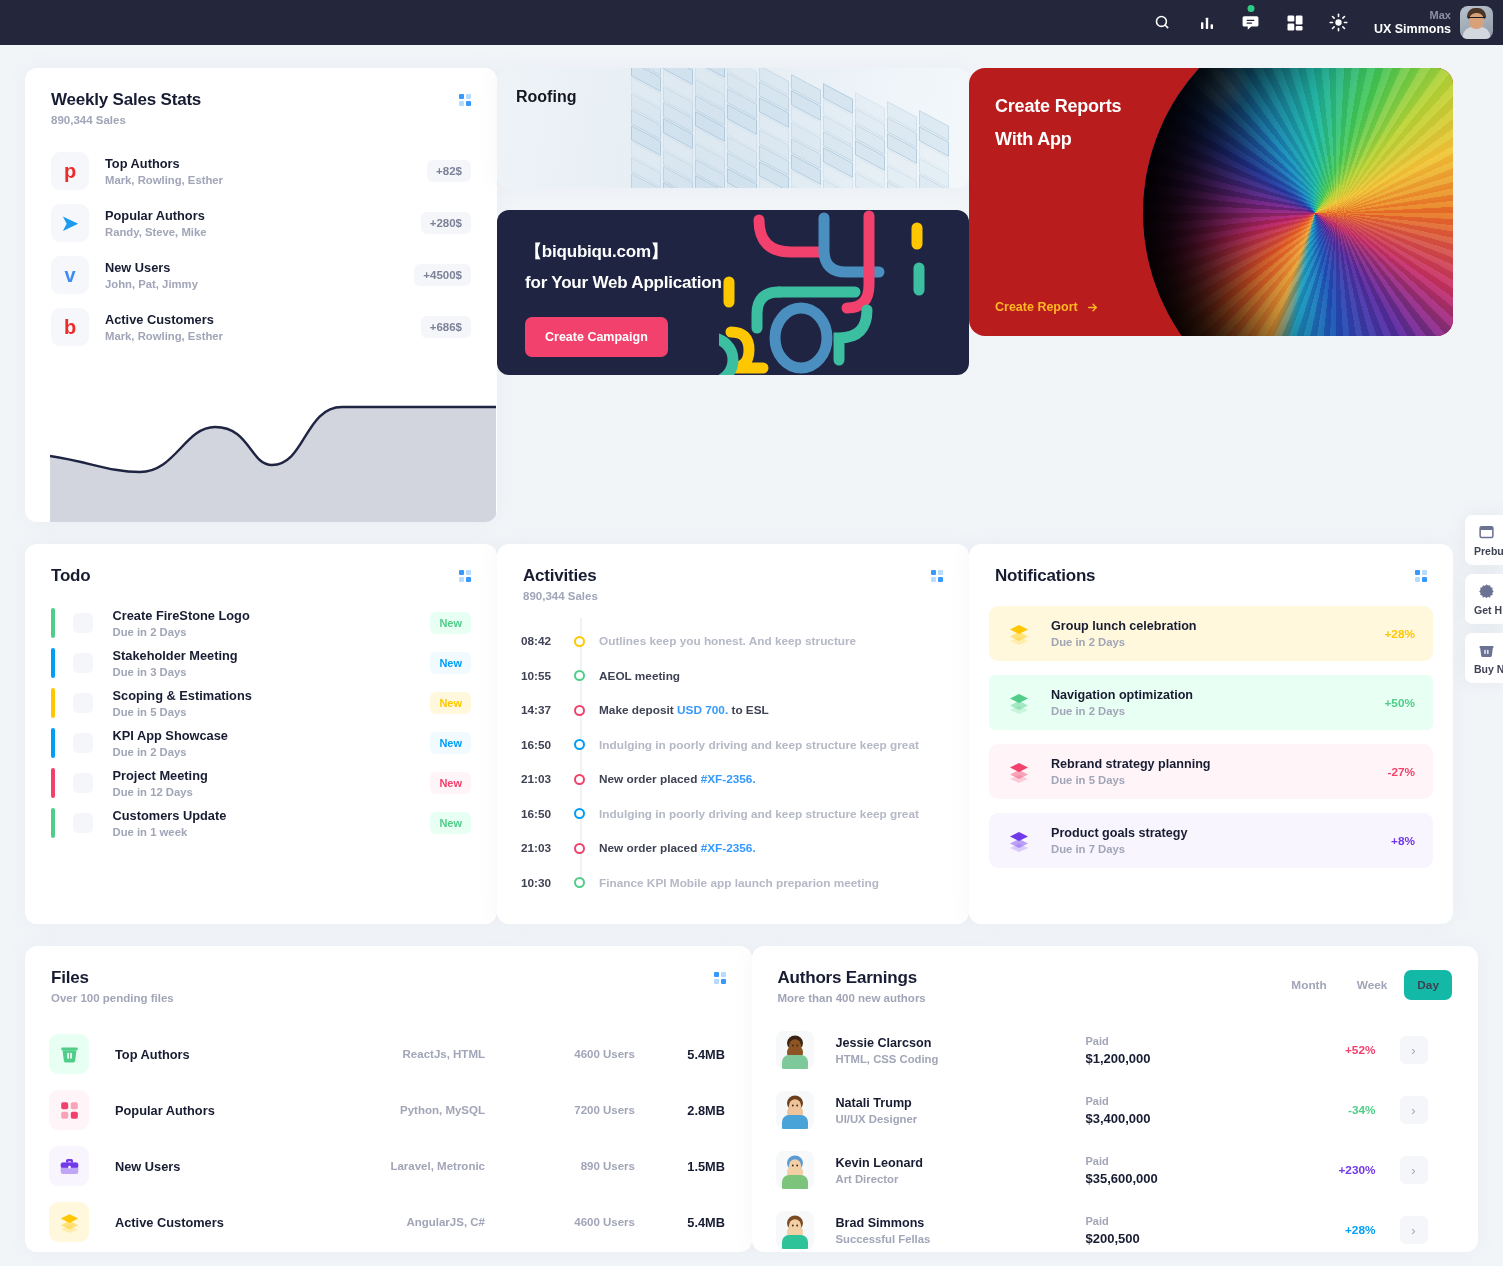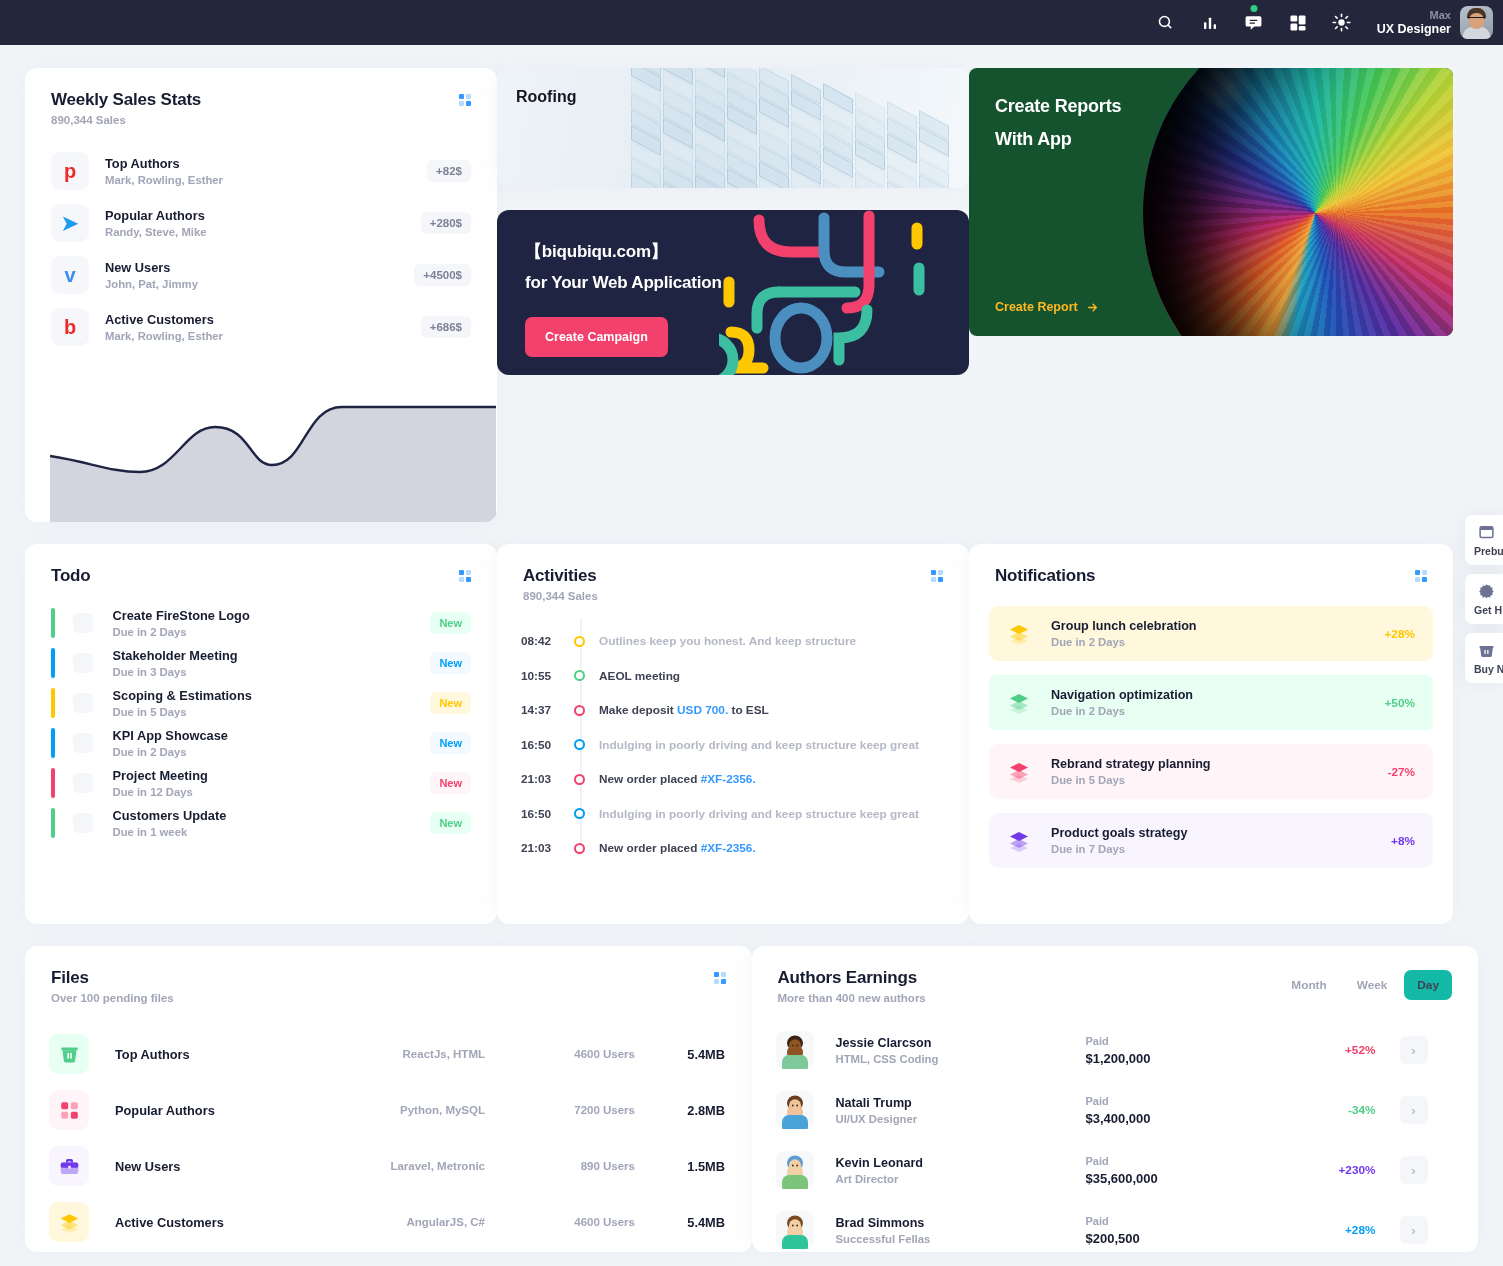--- a/index.html
+++ b/index.html
@@ -106,21 +106,21 @@
   .cmp-l2 { font-size:17px;font-weight:700;color:#fff;margin-top:10px;letter-spacing:-0.2px;}
   .cmp-btn {
     margin-top:24px;display:inline-block;background:#f1416c;color:#fff;
     font-size:12.5px;font-weight:700;padding:13px 20px;border-radius:7px;
     border:none;cursor:pointer;font-family:inherit;
   }
   .cmp-deco { position:absolute; right:-10px; top:0; width:260px; height:100%; }
 
   
   #reports-card {
-    width: 484px; height: 268px; border-radius:8px; background:#14532d;
+    width: 484px; height: 268px; border-radius:16px; background:#b91c1c;
     position:relative; overflow:hidden; padding: 28px 26px;
   }
   .rp-l1 { font-size:18px;font-weight:700;color:#fff;letter-spacing:-0.2px;}
   .rp-l2 { font-size:18px;font-weight:700;color:#fff;margin-top:12px;letter-spacing:-0.2px;}
   .rp-link { position:absolute;bottom:22px;left:26px;display:flex;align-items:center;gap:8px;
              color:#ffb822;font-size:12.5px;font-weight:700;cursor:pointer;}
   .bubble {
     position:absolute; right:-120px; top:-70px; width:430px; height:430px;
     border-radius:50%;
     background:
@@ -270,21 +270,21 @@
             <line x1="17.5" y1="17.5" x2="19.6" y2="19.6"></line>
             <line x1="4.4" y1="19.6" x2="6.5" y2="17.5"></line>
             <line x1="17.5" y1="6.5" x2="19.6" y2="4.4"></line>
           </g>
         </svg>
     </div>
   </div>
   <div class="user-block">
     <div class="user-text">
       <div class="user-name">Max</div>
-      <div class="user-role">UX Designer</div>
+      <div class="user-role">UX Simmons</div>
     </div>
     <div class="avatar-img">
       <div class="av-body"></div>
         <div class="av-hair"></div>
         <div class="av-face"></div>
         <div class="av-glass"></div>
     </div>
   </div>
 </div>
 
@@ -580,20 +580,25 @@
           <div class="act-row">
             <div class="act-time">16:50</div>
             <div class="act-bullet" style="border-color:#009ef7"></div>
             <div class="act-desc" style="color:#b5b8c6">Indulging in poorly driving and keep structure keep great</div>
           </div>
           <div class="act-row">
             <div class="act-time">21:03</div>
             <div class="act-bullet" style="border-color:#f1416c"></div>
             <div class="act-desc" style="color:#3f4254">New order placed <a href="#">#XF-2356.</a></div>
           </div>
+          <div class="act-row">
+            <div class="act-time">10:30</div>
+            <div class="act-bullet" style="border-color:#50cd89"></div>
+            <div class="act-desc" style="color:#b5b8c6">Finance KPI Mobile app launch preparion meeting</div>
+          </div>
         </div>
     </div>
 
     <div class="card" id="notif-card">
       <div class="card-head">
         <div class="card-title">Notifications</div>
         <div class="dots-icon">
             <i></i>
             <i></i>
             <i></i>

